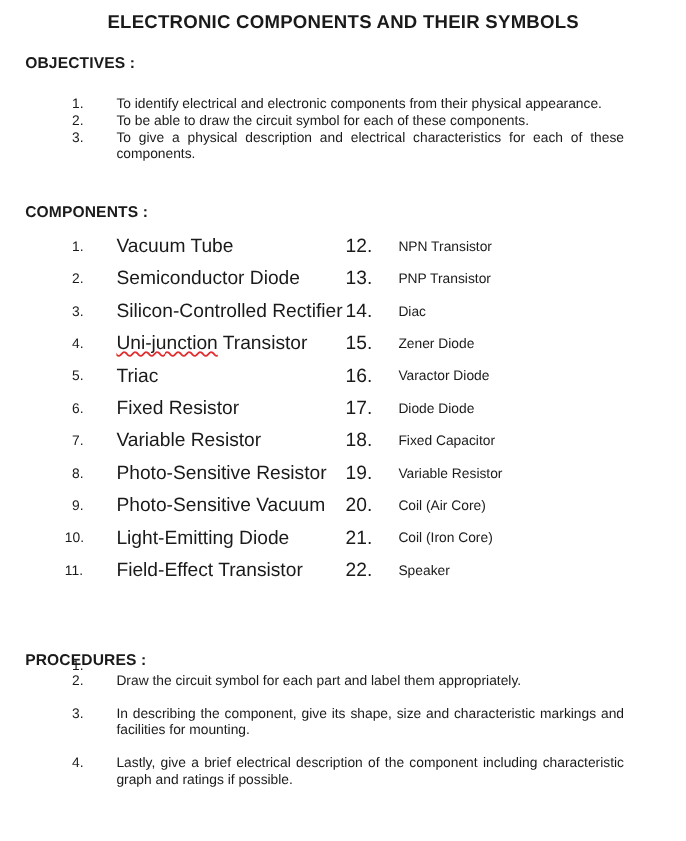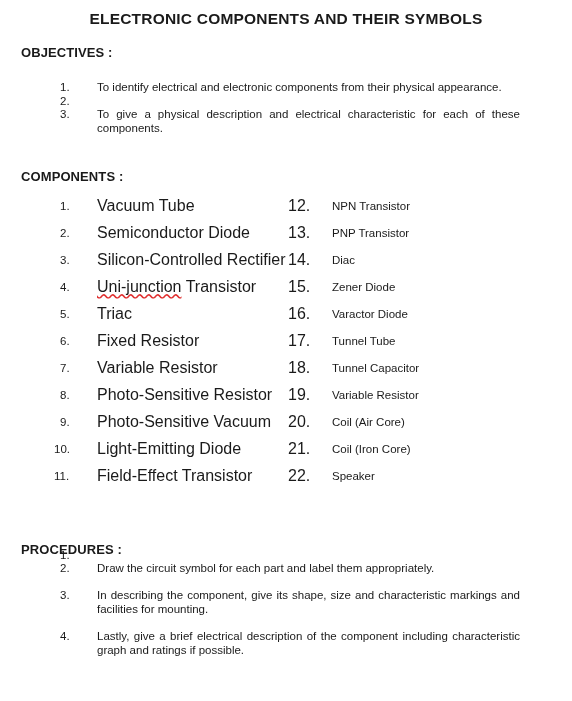--- a/index.html
+++ b/index.html
@@ -165,24 +165,25 @@
 
   <div class="section-heading" id="heading-objectives">OBJECTIVES :</div>
 
   <div class="objectives">
     <div class="obj-item">
       <span class="obj-num">1.</span>
       <p class="obj-text">To identify electrical and electronic components from their physical appearance.</p>
     </div>
     <div class="obj-item">
       <span class="obj-num">2.</span>
+      <p class="obj-text nojust">To be able to draw the circuit symbol for each of these components.</p>
     </div>
     <div class="obj-item">
       <span class="obj-num">3.</span>
-      <p class="obj-text">To give a physical description and electrical characteristic for each of these components.</p>
+      <p class="obj-text">To give a physical description and electrical characteristics for each of these components.</p>
     </div>
   </div>
 
   <div class="section-heading" id="heading-components">COMPONENTS :</div>
 
   <div class="components">
 
     <div class="comp-row">
       <span class="comp-num-l">1.</span>
       <span class="comp-label-l">Vacuum Tube</span>
@@ -215,28 +216,28 @@
       <span class="comp-num-l">5.</span>
       <span class="comp-label-l">Triac</span>
       <span class="comp-num-r">16.</span>
       <span class="comp-label-r">Varactor Diode</span>
     </div>
 
     <div class="comp-row">
       <span class="comp-num-l">6.</span>
       <span class="comp-label-l">Fixed Resistor</span>
       <span class="comp-num-r">17.</span>
-      <span class="comp-label-r">Tunnel Tube</span>
+      <span class="comp-label-r">Diode Diode</span>
     </div>
 
     <div class="comp-row">
       <span class="comp-num-l">7.</span>
       <span class="comp-label-l">Variable Resistor</span>
       <span class="comp-num-r">18.</span>
-      <span class="comp-label-r">Tunnel Capacitor</span>
+      <span class="comp-label-r">Fixed Capacitor</span>
     </div>
 
     <div class="comp-row">
       <span class="comp-num-l">8.</span>
       <span class="comp-label-l">Photo-Sensitive Resistor</span>
       <span class="comp-num-r">19.</span>
       <span class="comp-label-r">Variable Resistor</span>
     </div>
 
     <div class="comp-row">

